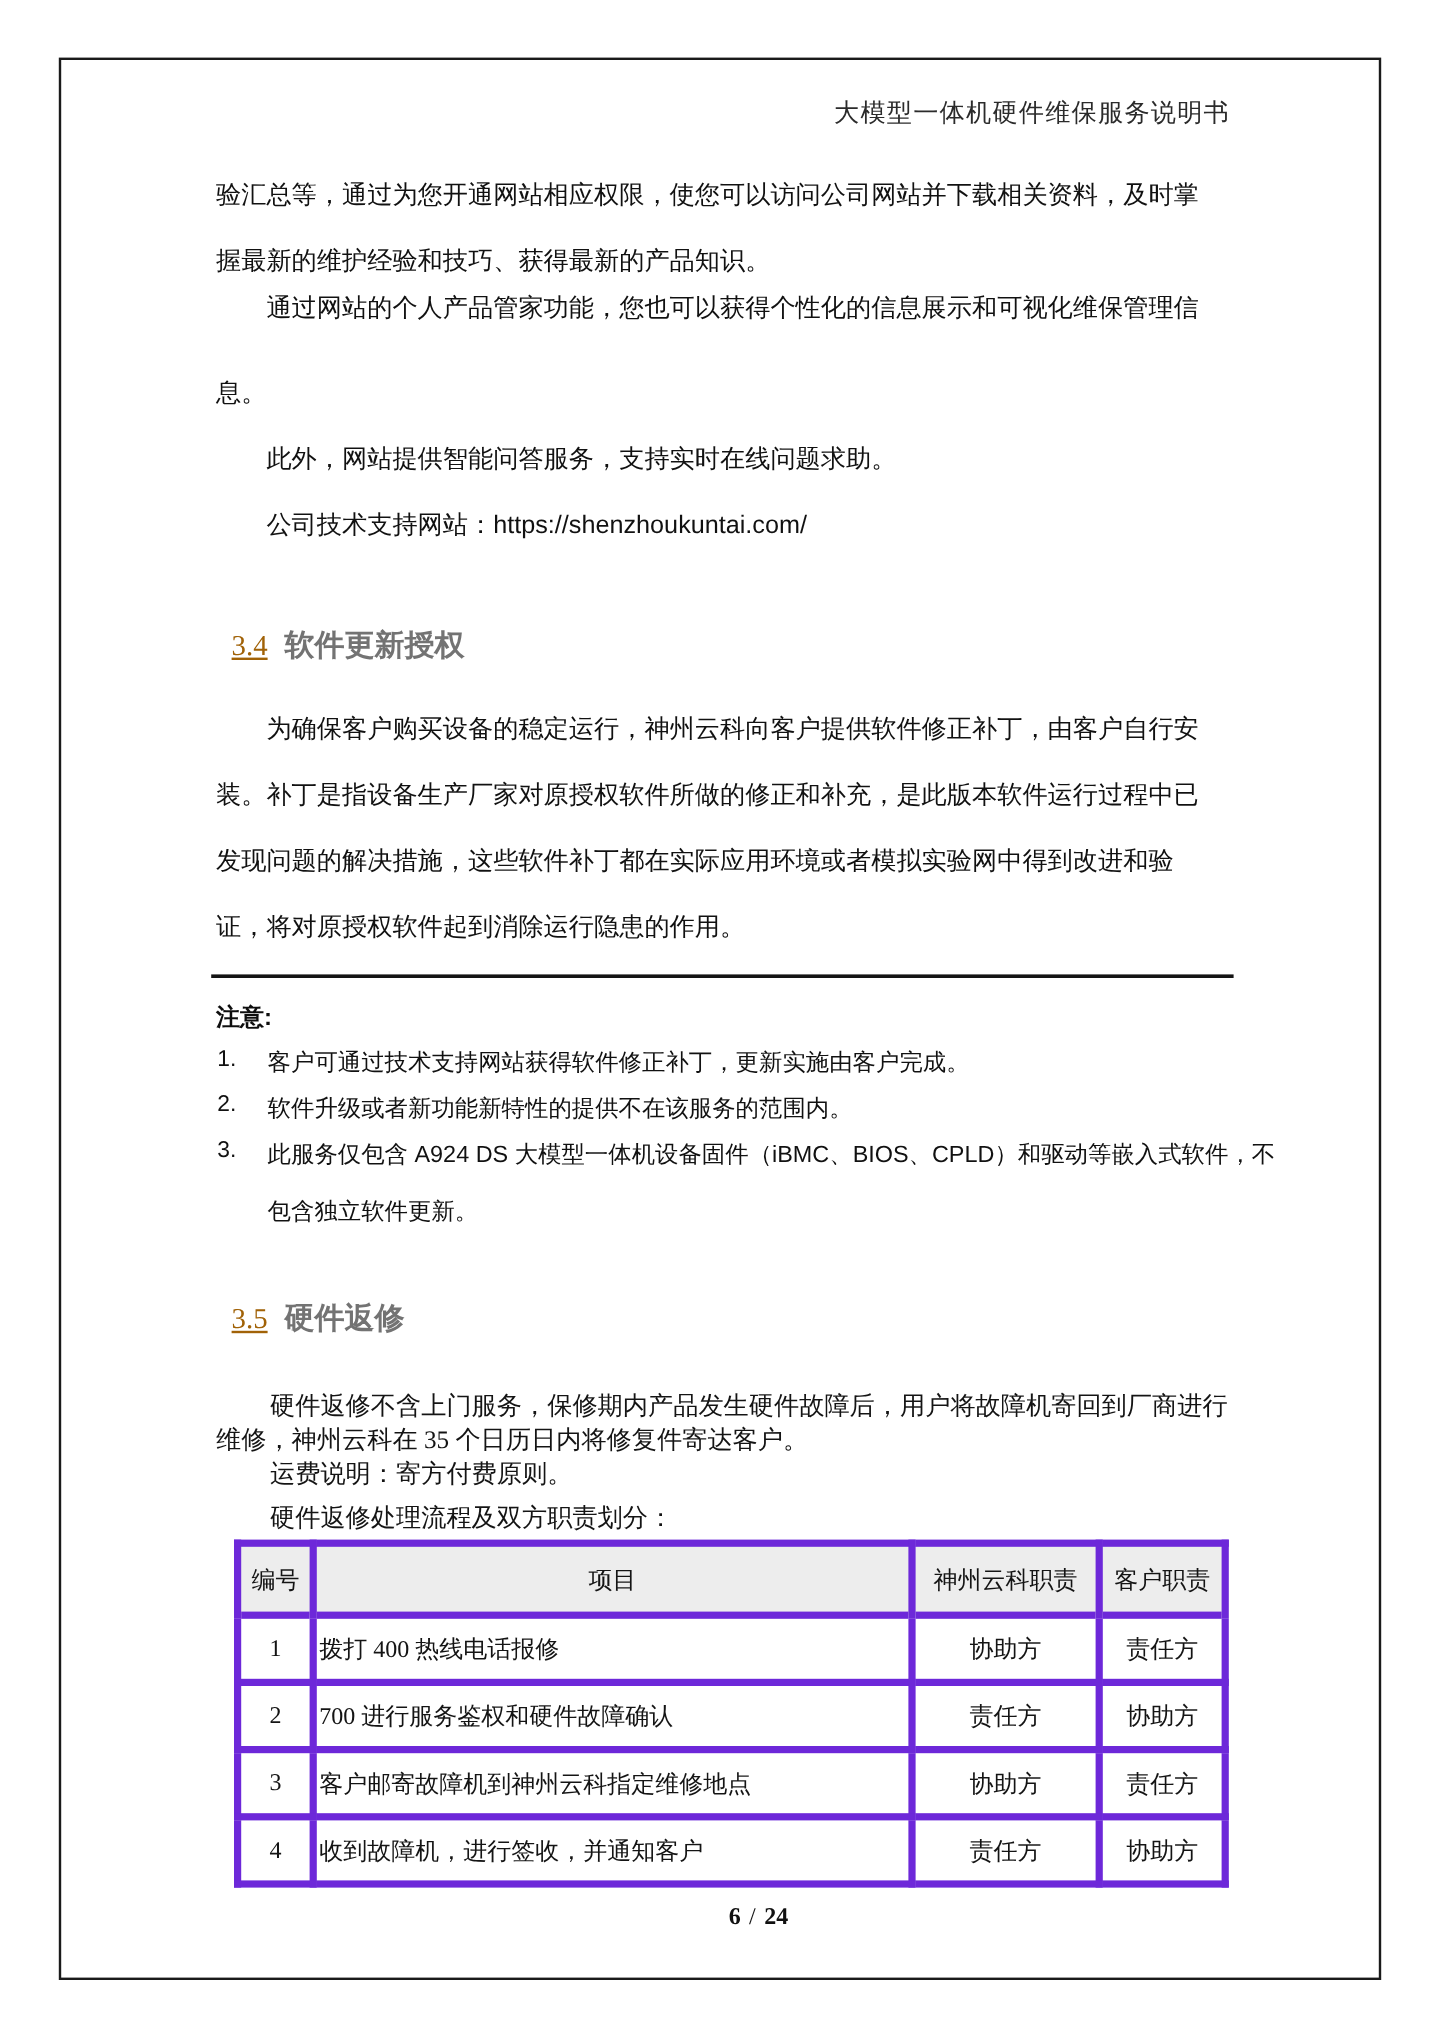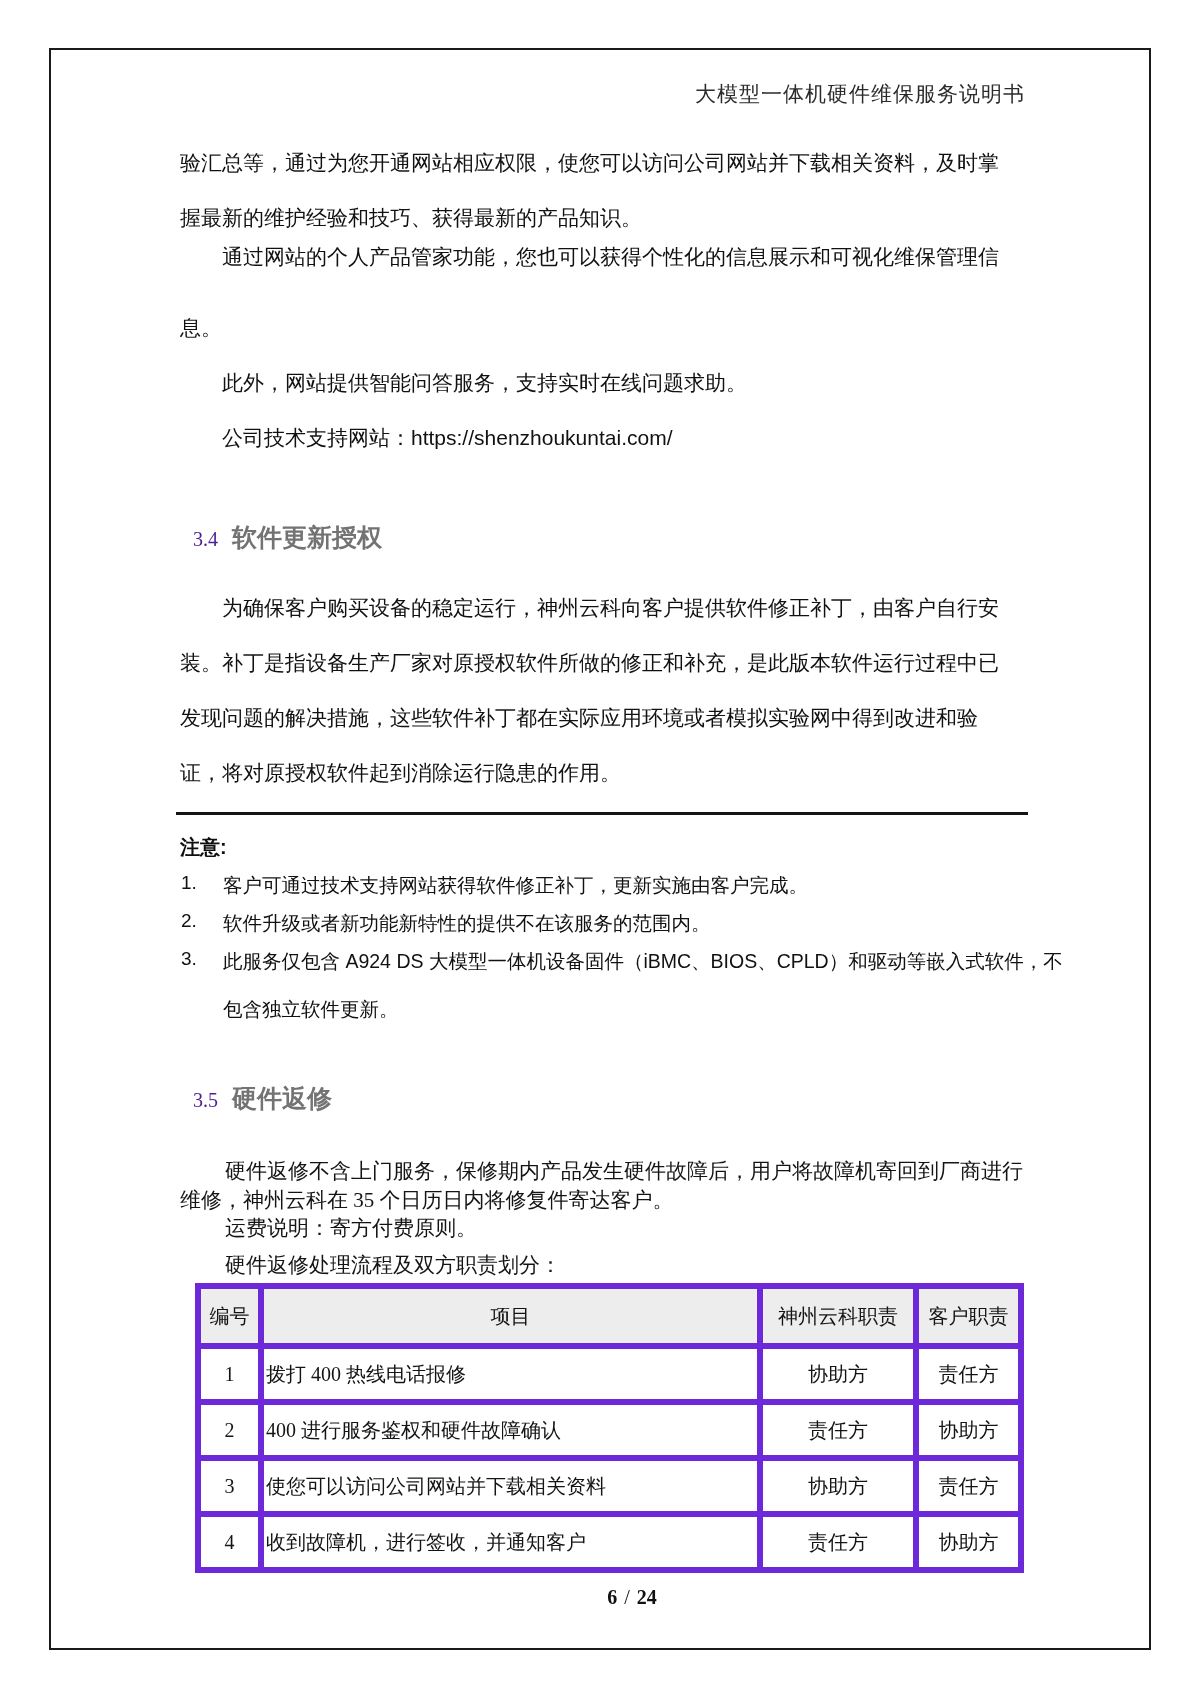--- a/index.html
+++ b/index.html
@@ -48,22 +48,23 @@
     color: #111111;
     white-space: nowrap;
   }
   .ind { left: 222px; }
   .serif { font-family: "Liberation Serif", serif; color: #141414; }
   .serif-ind { left: 225px; }
   
   .sec-head { position: absolute; left: 193px; white-space: nowrap; }
   .sec-num {
     font-family: "Liberation Serif", serif;
-    font-size: 20px;
-    color: #4c1d95;
+    font-size: 24px;
+    color: #a16207;
+    text-decoration: underline;
   }
   .sec-title {
     font-family: "Liberation Sans", sans-serif;
     font-size: 25px;
     font-weight: bold;
     color: #737373;
     margin-left: 14px;
   }
   
   .notice-rule {
@@ -204,27 +205,27 @@
     </thead>
     <tbody>
       <tr>
         <td>1</td>
         <td class="item">拨打 400 热线电话报修</td>
         <td>协助方</td>
         <td>责任方</td>
       </tr>
       <tr>
         <td>2</td>
-        <td class="item">400 进行服务鉴权和硬件故障确认</td>
+        <td class="item">700 进行服务鉴权和硬件故障确认</td>
         <td>责任方</td>
         <td>协助方</td>
       </tr>
       <tr>
         <td>3</td>
-        <td class="item">使您可以访问公司网站并下载相关资料</td>
+        <td class="item">客户邮寄故障机到神州云科指定维修地点</td>
         <td>协助方</td>
         <td>责任方</td>
       </tr>
       <tr>
         <td>4</td>
         <td class="item">收到故障机，进行签收，并通知客户</td>
         <td>责任方</td>
         <td>协助方</td>
       </tr>
     </tbody>

